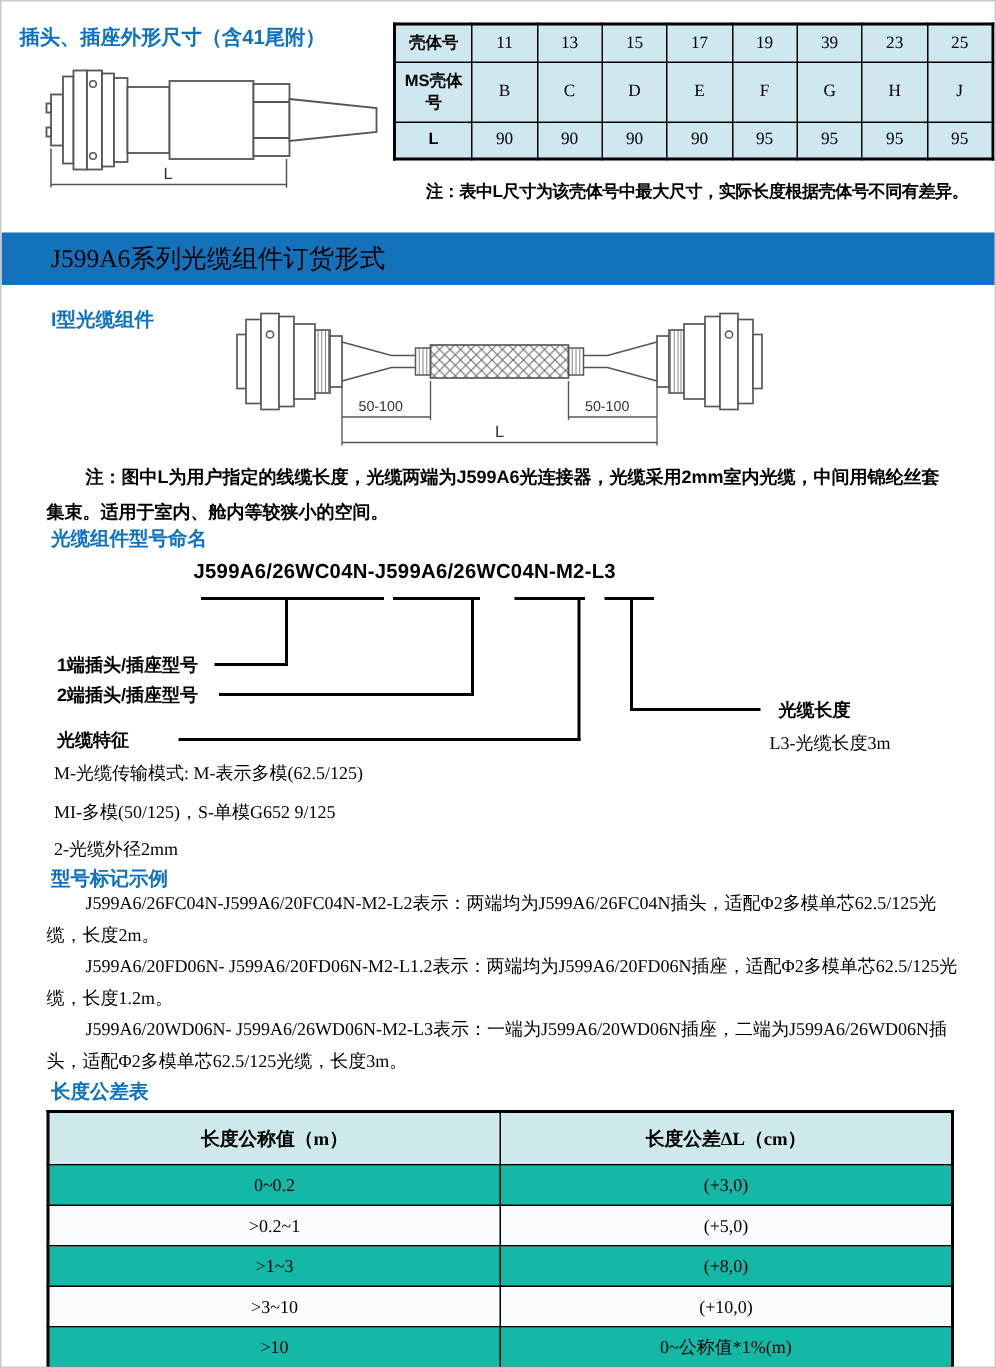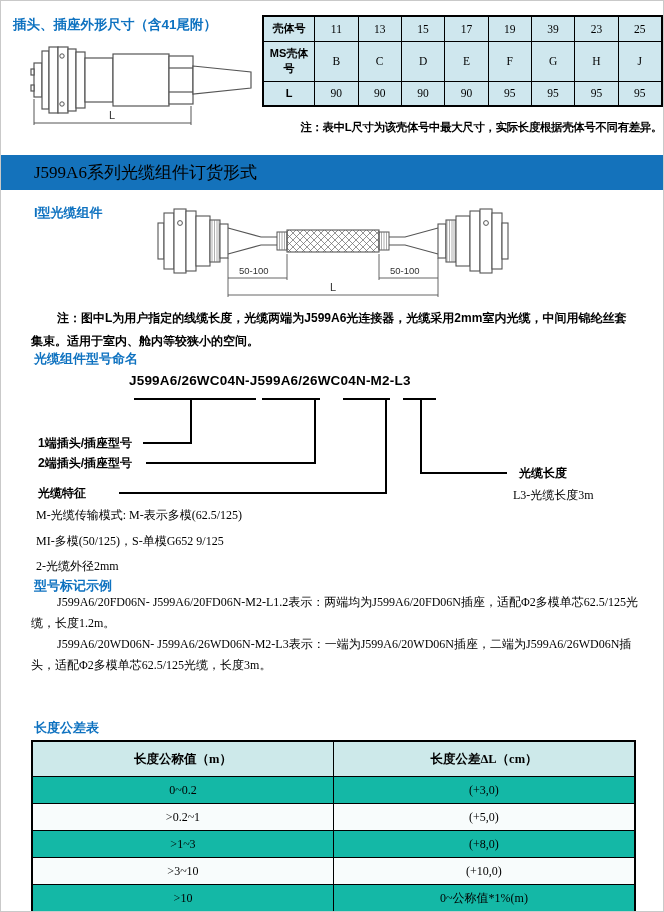--- a/index.html
+++ b/index.html
@@ -17,21 +17,21 @@
 
   .shell-table { left:261px; top:14px; border-collapse:collapse; border:2px solid #000;
                  font-size:11.5px; table-layout:fixed; }
   .shell-table td { border:1px solid #000; background:#cfe7ee; text-align:center;
                     vertical-align:middle; padding:0 1px; }
   .shell-table td.lbl { font-weight:bold; width:50px; font-family:"Liberation Sans",sans-serif; font-size:11px; }
   .shell-table td.val { width:42px; }
   .shell-r1 { height:25px; } .shell-r2 { height:40px; } .shell-r3 { height:25px; }
 
   .shell-note { left:283px; top:119px; width:378px; font-weight:bold; font-size:11.4px;
-                font-family:"Liberation Sans",sans-serif; letter-spacing:-0.3px;text-align:right; }
+                font-family:"Liberation Sans",sans-serif; letter-spacing:-0.3px; }
 
   
   .banner { left:0; top:154px; width:664px; height:35px; background:#1472bb; color:#000000;
             font-size:17px; line-height:35px; padding-left:33px; box-sizing:border-box; }
 
   .type1-sub { left:33px; top:203px; font-size:13px; }
   .cable-fig { left:152px; top:197px; }
 
   .cable-note { left:30px; top:306px; width:612px; font-weight:bold; font-size:12px;
                 font-family:"Liberation Sans",sans-serif; line-height:23px; }
@@ -256,20 +256,21 @@
     <div class="dg-lbl" style="left:518px; top:92px;">光缆长度</div>
     <div class="dg-desc" style="left:512px; top:114px;">L3-光缆长度3m</div>
   </div>
 
   <div class="abs feat-line" style="top:506px;">M-光缆传输模式: M-表示多模(62.5/125)</div>
   <div class="abs feat-line" style="top:532px;">MI-多模(50/125)，S-单模G652 9/125</div>
   <div class="abs feat-line" style="top:557px;">2-光缆外径2mm</div>
 
   <div class="abs ex-head blue-head">型号标记示例</div>
   <div class="abs examples">
+    <p>J599A6/26FC04N-J599A6/20FC04N-M2-L2表示：两端均为J599A6/26FC04N插头，适配Φ2多模单芯62.5/125光缆，长度2m。</p>
     <p>J599A6/20FD06N- J599A6/20FD06N-M2-L1.2表示：两端均为J599A6/20FD06N插座，适配Φ2多模单芯62.5/125光缆，长度1.2m。</p>
     <p>J599A6/20WD06N- J599A6/26WD06N-M2-L3表示：一端为J599A6/20WD06N插座，二端为J599A6/26WD06N插头，适配Φ2多模单芯62.5/125光缆，长度3m。</p>
   </div>
 
   <div class="abs tol-head blue-head">长度公差表</div>
 
   <table class="abs tol-table">
     <tbody>
         <tr>
       <th>长度公称值（m）</th>

